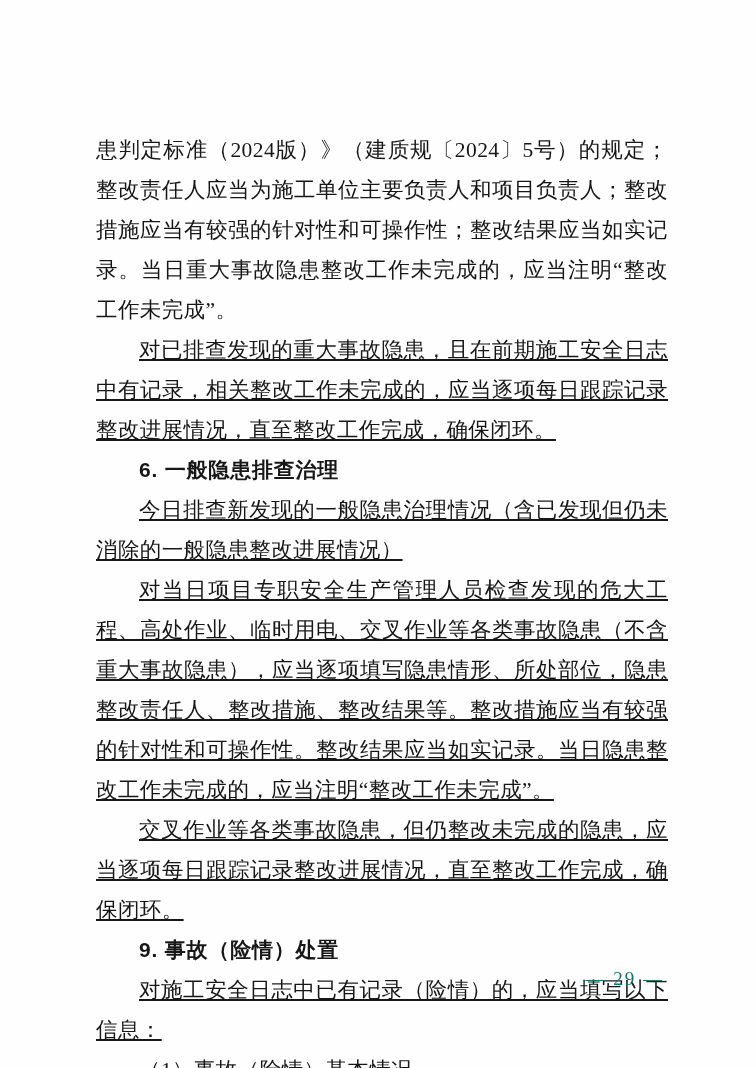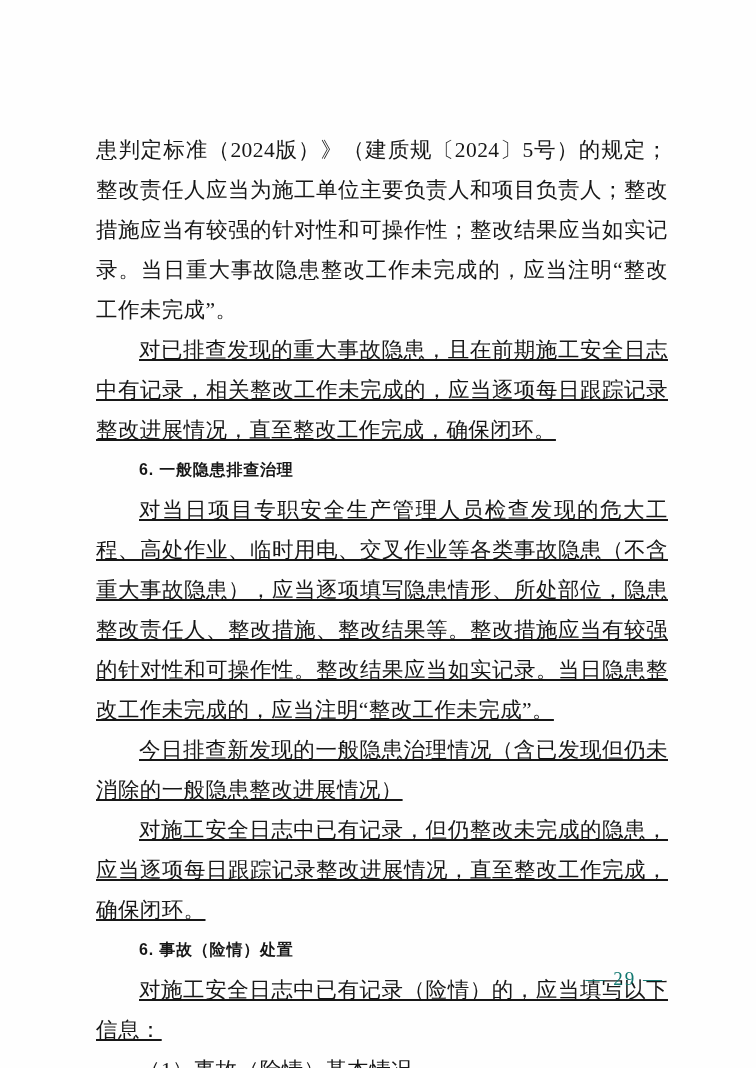--- a/index.html
+++ b/index.html
@@ -39,21 +39,21 @@
   }
   p.indent {
     text-indent: 43px;
     text-decoration: underline;
   }
   p.heading {
     text-indent: 43px;
     font-weight: bold;
     font-family: "Liberation Sans", "DejaVu Sans", sans-serif;
     letter-spacing: 0.8px;
-    font-size: 16px;
+    font-size: 21px;
   }
   .footer {
     position: absolute;
     bottom: 78px;
     right: 92px;
     font-size: 19px;
     letter-spacing: 2px;
     color: #0f766e;
     font-family: "Liberation Serif", "DejaVu Serif", serif;
   }
@@ -63,27 +63,27 @@
 
 <div class="page">
   <div class="content">
 
     <p>患判定标准（2024版）》（建质规〔2024〕5号）的规定；整改责任人应当为施工单位主要负责人和项目负责人；整改措施应当有较强的针对性和可操作性；整改结果应当如实记录。当日重大事故隐患整改工作未完成的，应当注明“整改工作未完成”。</p>
 
     <p class="indent">对已排查发现的重大事故隐患，且在前期施工安全日志中有记录，相关整改工作未完成的，应当逐项每日跟踪记录整改进展情况，直至整改工作完成，确保闭环。</p>
 
     <p class="heading">6. 一般隐患排查治理</p>
 
+    <p class="indent">今日排查新发现的一般隐患治理情况（含已发现但仍未消除的一般隐患整改进展情况）</p>
+
     <p class="indent">对当日项目专职安全生产管理人员检查发现的危大工程、高处作业、临时用电、交叉作业等各类事故隐患（不含重大事故隐患），应当逐项填写隐患情形、所处部位，隐患整改责任人、整改措施、整改结果等。整改措施应当有较强的针对性和可操作性。整改结果应当如实记录。当日隐患整改工作未完成的，应当注明“整改工作未完成”。</p>
 
-    <p class="indent">今日排查新发现的一般隐患治理情况（含已发现但仍未消除的一般隐患整改进展情况）</p>
+    <p class="indent">交叉作业等各类事故隐患，但仍整改未完成的隐患，应当逐项每日跟踪记录整改进展情况，直至整改工作完成，确保闭环。</p>
 
-    <p class="indent">对施工安全日志中已有记录，但仍整改未完成的隐患，应当逐项每日跟踪记录整改进展情况，直至整改工作完成，确保闭环。</p>
-
-    <p class="heading">6. 事故（险情）处置</p>
+    <p class="heading">9. 事故（险情）处置</p>
 
     <p class="indent">对施工安全日志中已有记录（险情）的，应当填写以下信息：</p>
 
     <p class="indent">（1）事故（险情）基本情况</p>
 
   </div>
   <div class="footer">— 29 —</div>
 </div>
 
 </body></html>

